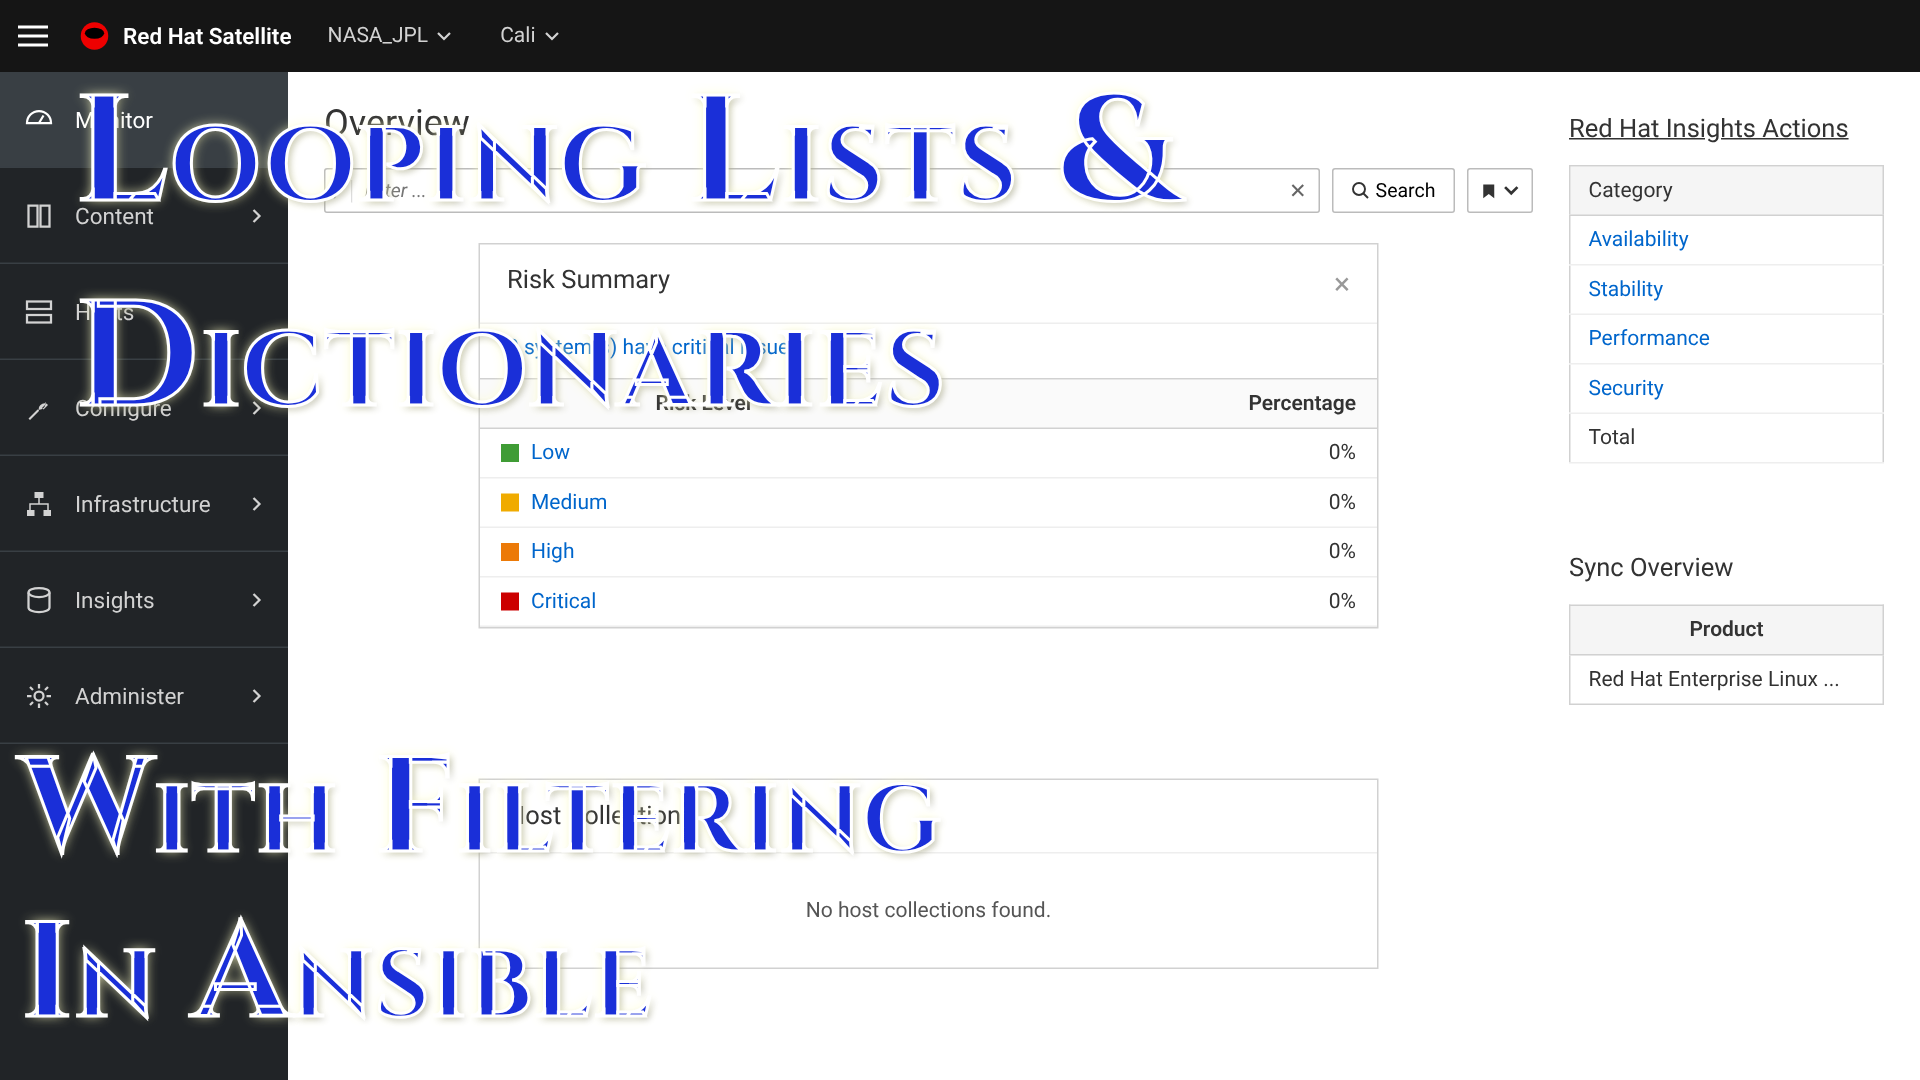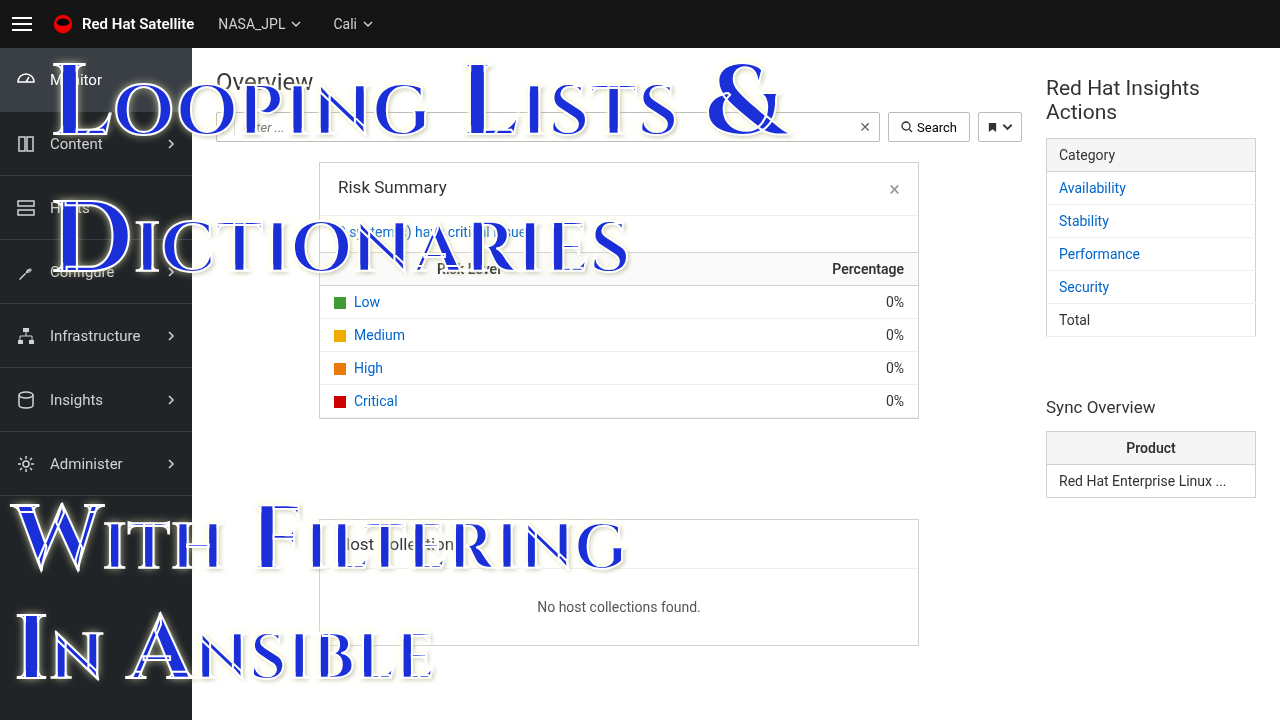--- a/index.html
+++ b/index.html
@@ -44,21 +44,21 @@
 .rtable td { padding: 8px 14px; font-size: 14px; border-bottom: 1px solid #eee; color: #06c; }
 .rtable td.pct { text-align: right; color: #333; }
 .rswatch { display: inline-block; width: 12px; height: 12px; margin-right: 8px; vertical-align: middle; }
 .rtable tr td:first-child { cursor: pointer; }
 
 .card2 { border: 1px solid #d1d1d1; width: 600px; margin: 100px auto 0; }
 .card2-hd { padding: 14px 18px; border-bottom: 1px solid #eee; font-size: 17px; color: #333; }
 .card2-body { padding: 30px; text-align: center; color: #555; font-size: 14px; }
 
 .rightcol { width: 210px; padding-top: 8px; }
-.panel-title { font-size: 21px; color: #333; margin-bottom: 14px; }
+.panel-title { font-size: 17px; color: #333; margin-bottom: 14px; text-decoration: underline; }
 .cat-table { width: 100%; border: 1px solid #d1d1d1; border-collapse: collapse; margin-bottom: 60px; }
 .cat-table th { text-align: left; padding: 8px 12px; background: #f5f5f5; border-bottom: 1px solid #d1d1d1; font-weight: 400; font-size: 14px; color: #333; }
 .cat-table td { padding: 8px 12px; border-bottom: 1px solid #eee; font-size: 14px; color: #06c; cursor: pointer; }
 .cat-table td.total { color: #333; cursor: default; }
 
 .sync-title { font-size: 17px; color: #333; margin-bottom: 14px; }
 .sync-table { width: 100%; border: 1px solid #d1d1d1; border-collapse: collapse; }
 .sync-table th { text-align: center; padding: 8px 12px; background: #f5f5f5; border-bottom: 1px solid #d1d1d1; font-weight: 600; font-size: 14px; color: #333; }
 .sync-table td { padding: 8px 12px; font-size: 14px; color: #333; white-space: nowrap; overflow: hidden; text-overflow: ellipsis; max-width: 180px; }
 

